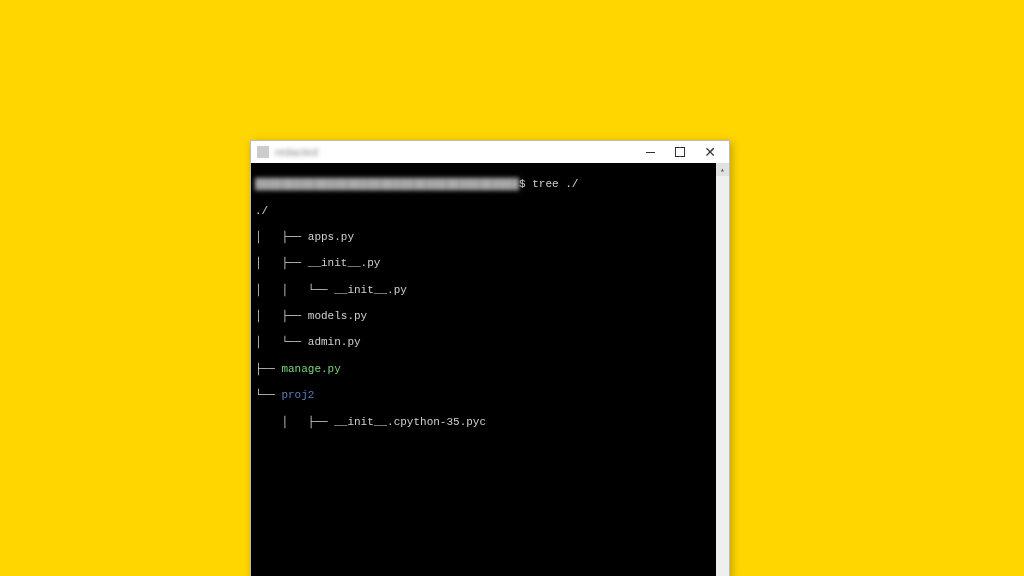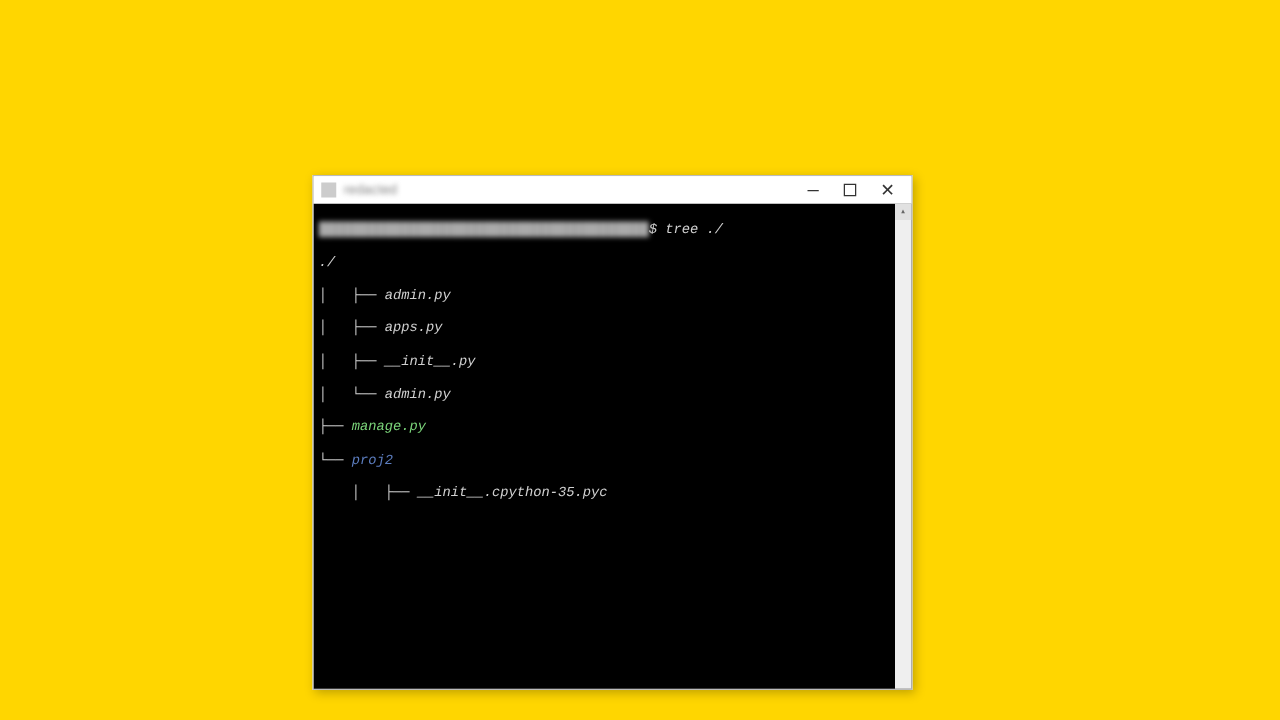--- a/index.html
+++ b/index.html
@@ -85,21 +85,21 @@
     position: relative;
     min-height: 254px;
   }
   .terminal .blur {
     filter: blur(2.2px);
     color: #aaa;
   }
   .cyan { color: #5c7dbf; }
   .grn  { color: #7bd47a; }
   .wh   { color: #d0d0d0; }
-  .line { display: block; font-style: italic; }
+  .line { display: block; }
   .scrollbar {
     position: absolute;
     right: 0; top: 0; bottom: 0;
     width: 13px;
     background: #efefef;
   }
   .sb-btn {
     position: absolute;
     left: 0; width: 13px; height: 13px;
     background: #e1e1e1;
@@ -123,23 +123,24 @@
     <div class="titlebar-controls">
       <div class="tb-btn min"></div>
       <div class="tb-btn max"></div>
       <div class="tb-btn close">✕</div>
     </div>
   </div>
 
   <div class="terminal">
 <span class="line"><span class="blur">████████████████████████████████████████</span><span class="wh">$</span> <span class="wh">tree ./</span></span>
 <span class="line wh">./</span>
-<span class="line"><span class="wh">│   ├── </span><span class="wh">admin.py</span></span>
 <span class="line"><span class="wh">│   ├── </span><span class="wh">apps.py</span></span>
 <span class="line"><span class="wh">│   ├── </span><span class="wh">__init__.py</span></span>
+<span class="line"><span class="wh">│   │   └── </span><span class="wh">__init__.py</span></span>
+<span class="line"><span class="wh">│   ├── </span><span class="wh">models.py</span></span>
 <span class="line"><span class="wh">│   └── </span><span class="wh">admin.py</span></span>
 <span class="line"><span class="wh">├── </span><span class="grn">manage.py</span></span>
 <span class="line"><span class="wh">└── </span><span class="cyan">proj2</span></span>
 <span class="line"><span class="wh">    │   ├── </span><span class="wh">__init__.cpython-35.pyc</span></span>
 
 
 
 
 
 

